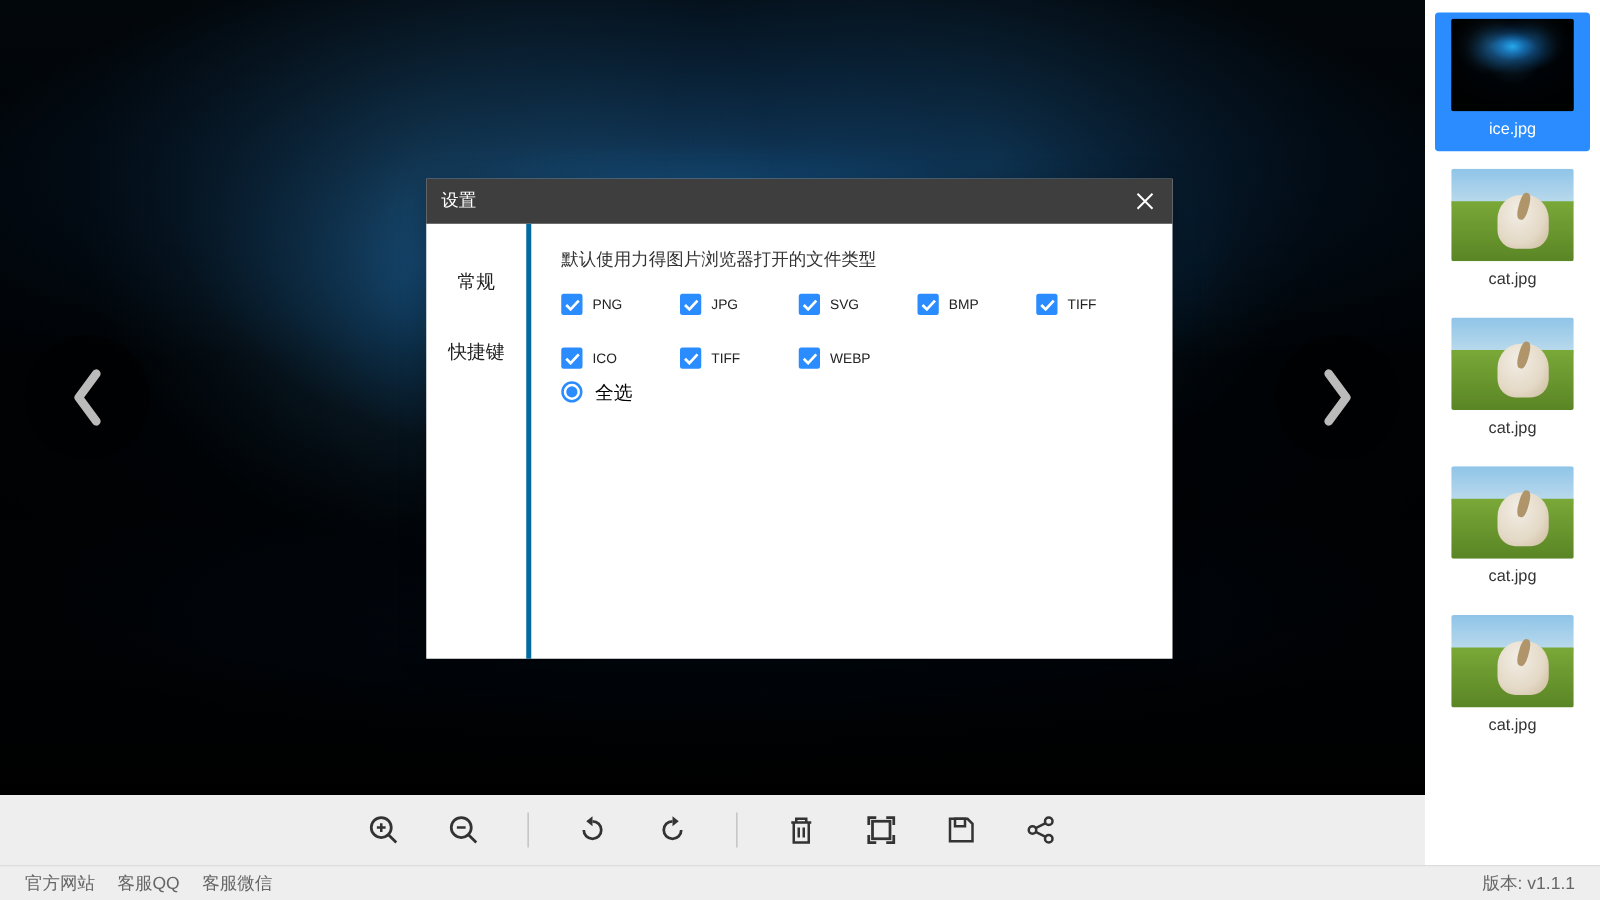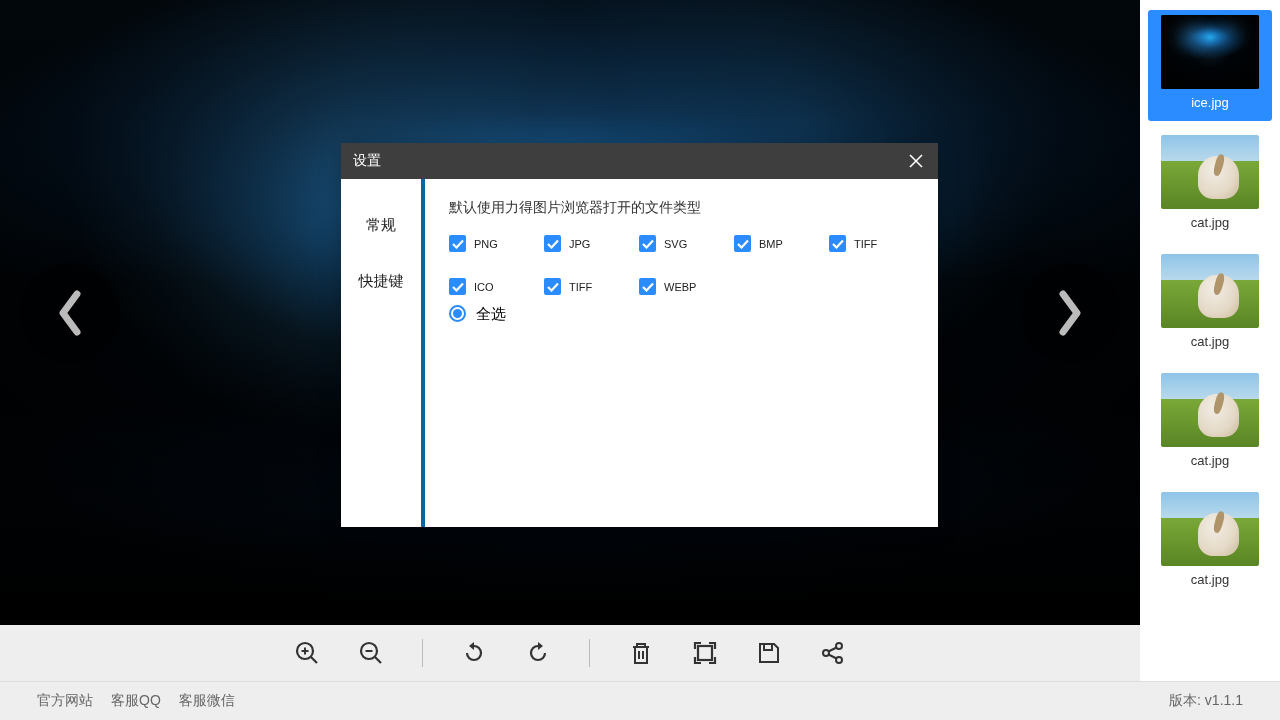--- a/index.html
+++ b/index.html
@@ -28,21 +28,21 @@
 .sidebar{width:140px;background:#fff;padding:10px 8px;overflow-y:auto;position:relative;display:flex;flex-direction:column;gap:10px}
 .sidebar::-webkit-scrollbar{width:8px}
 .sidebar::-webkit-scrollbar-thumb{background:#c9c9c9;border-radius:4px}
 .thumb{display:flex;flex-direction:column;align-items:center;cursor:pointer;border:1px solid transparent;border-radius:3px;padding:3px}
 .thumb.sel{border:2px solid #2a8cff;background:#2a8cff}
 .thumb.sel .th-name{color:#fff;background:#2a8cff}
 .th-img{width:98px;height:74px;border-radius:2px}
 .th-name{font-size:13px;color:#333;padding:6px 4px;text-align:center}
 .sidebar .spacer{height:200px}
 
-.footer{height:39px;background:#eee;border-top:1px solid #ddd;display:flex;align-items:center;padding:0 37px;font-size:14px;color:#666}
+.footer{height:28px;background:#eee;border-top:1px solid #ddd;display:flex;align-items:center;padding:0 20px;font-size:14px;color:#666}
 .f-links{display:flex;gap:18px}
 .f-link{cursor:pointer}
 .f-ver{margin-left:auto}
 
 
 .modal{position:absolute;left:341px;top:143px;width:597px;height:384px;background:#fff;box-shadow:0 4px 20px rgba(0,0,0,.3);display:flex;flex-direction:column}
 .m-head{height:36px;background:#3e3e3e;color:#fff;display:flex;align-items:center;padding:0 12px;font-size:14px}
 .m-head-title{flex:1}
 .m-close{width:20px;height:20px;cursor:pointer;display:flex;align-items:center;justify-content:center}
 .m-body{flex:1;display:flex}

